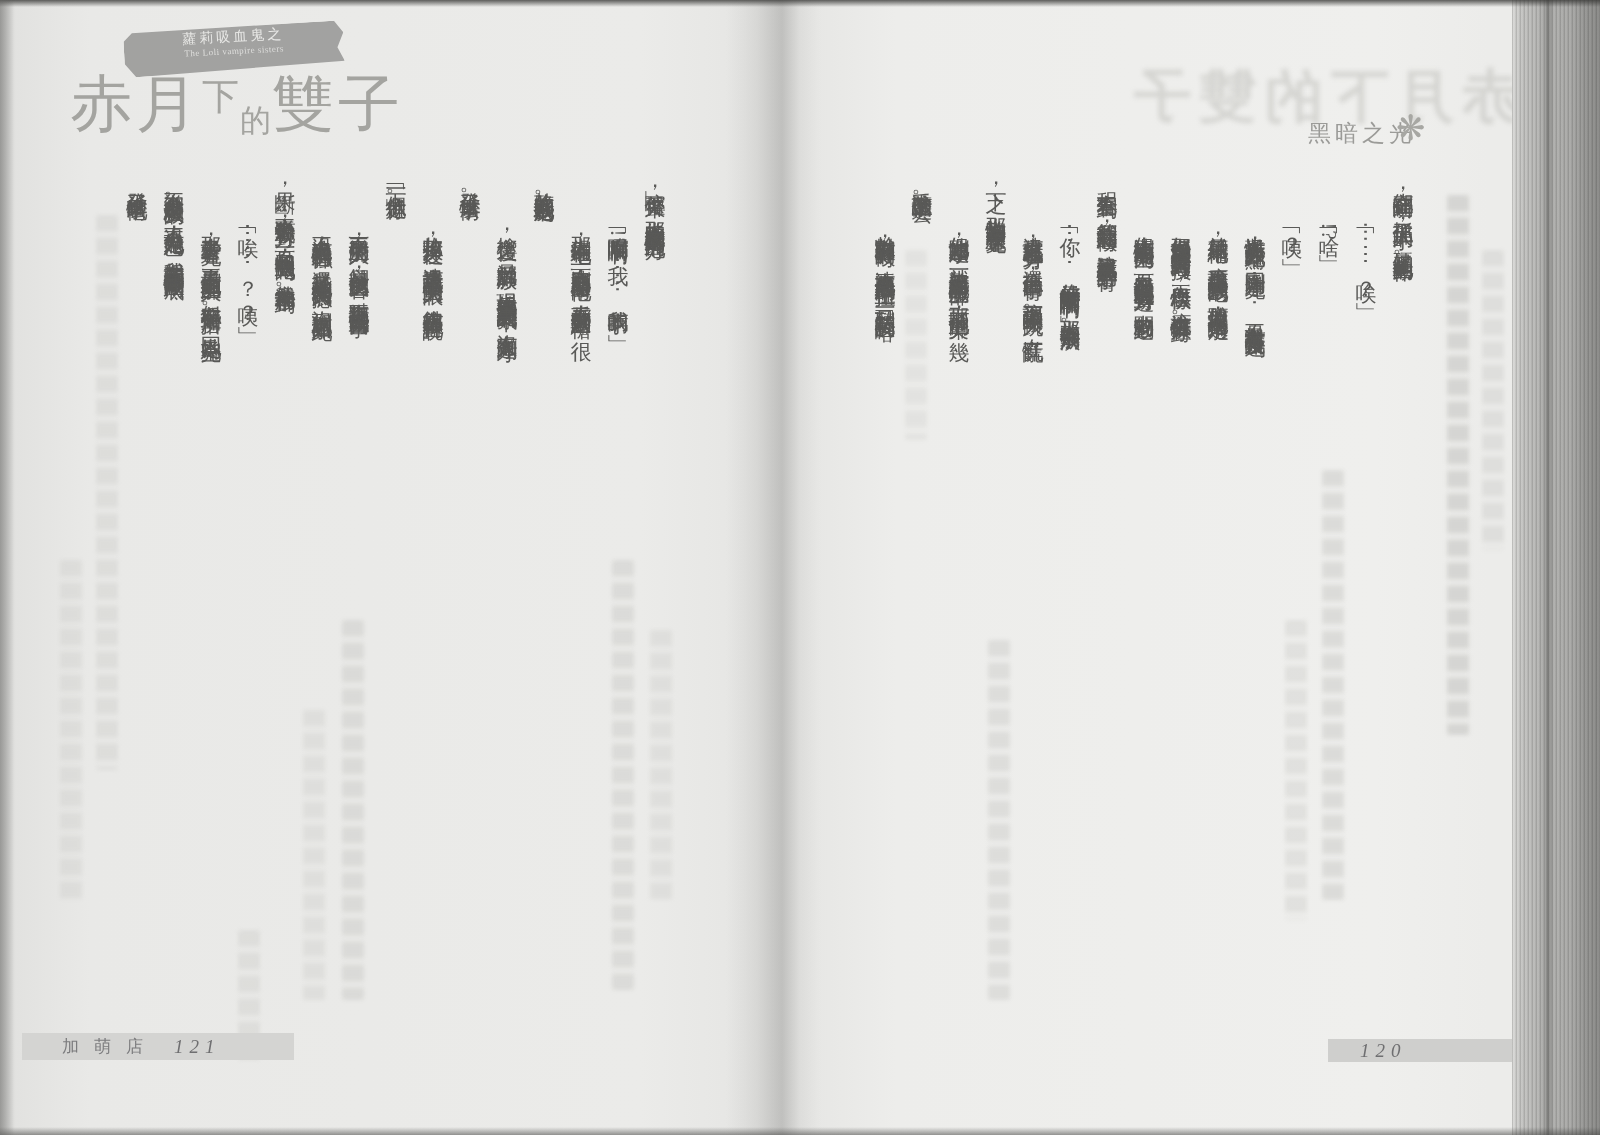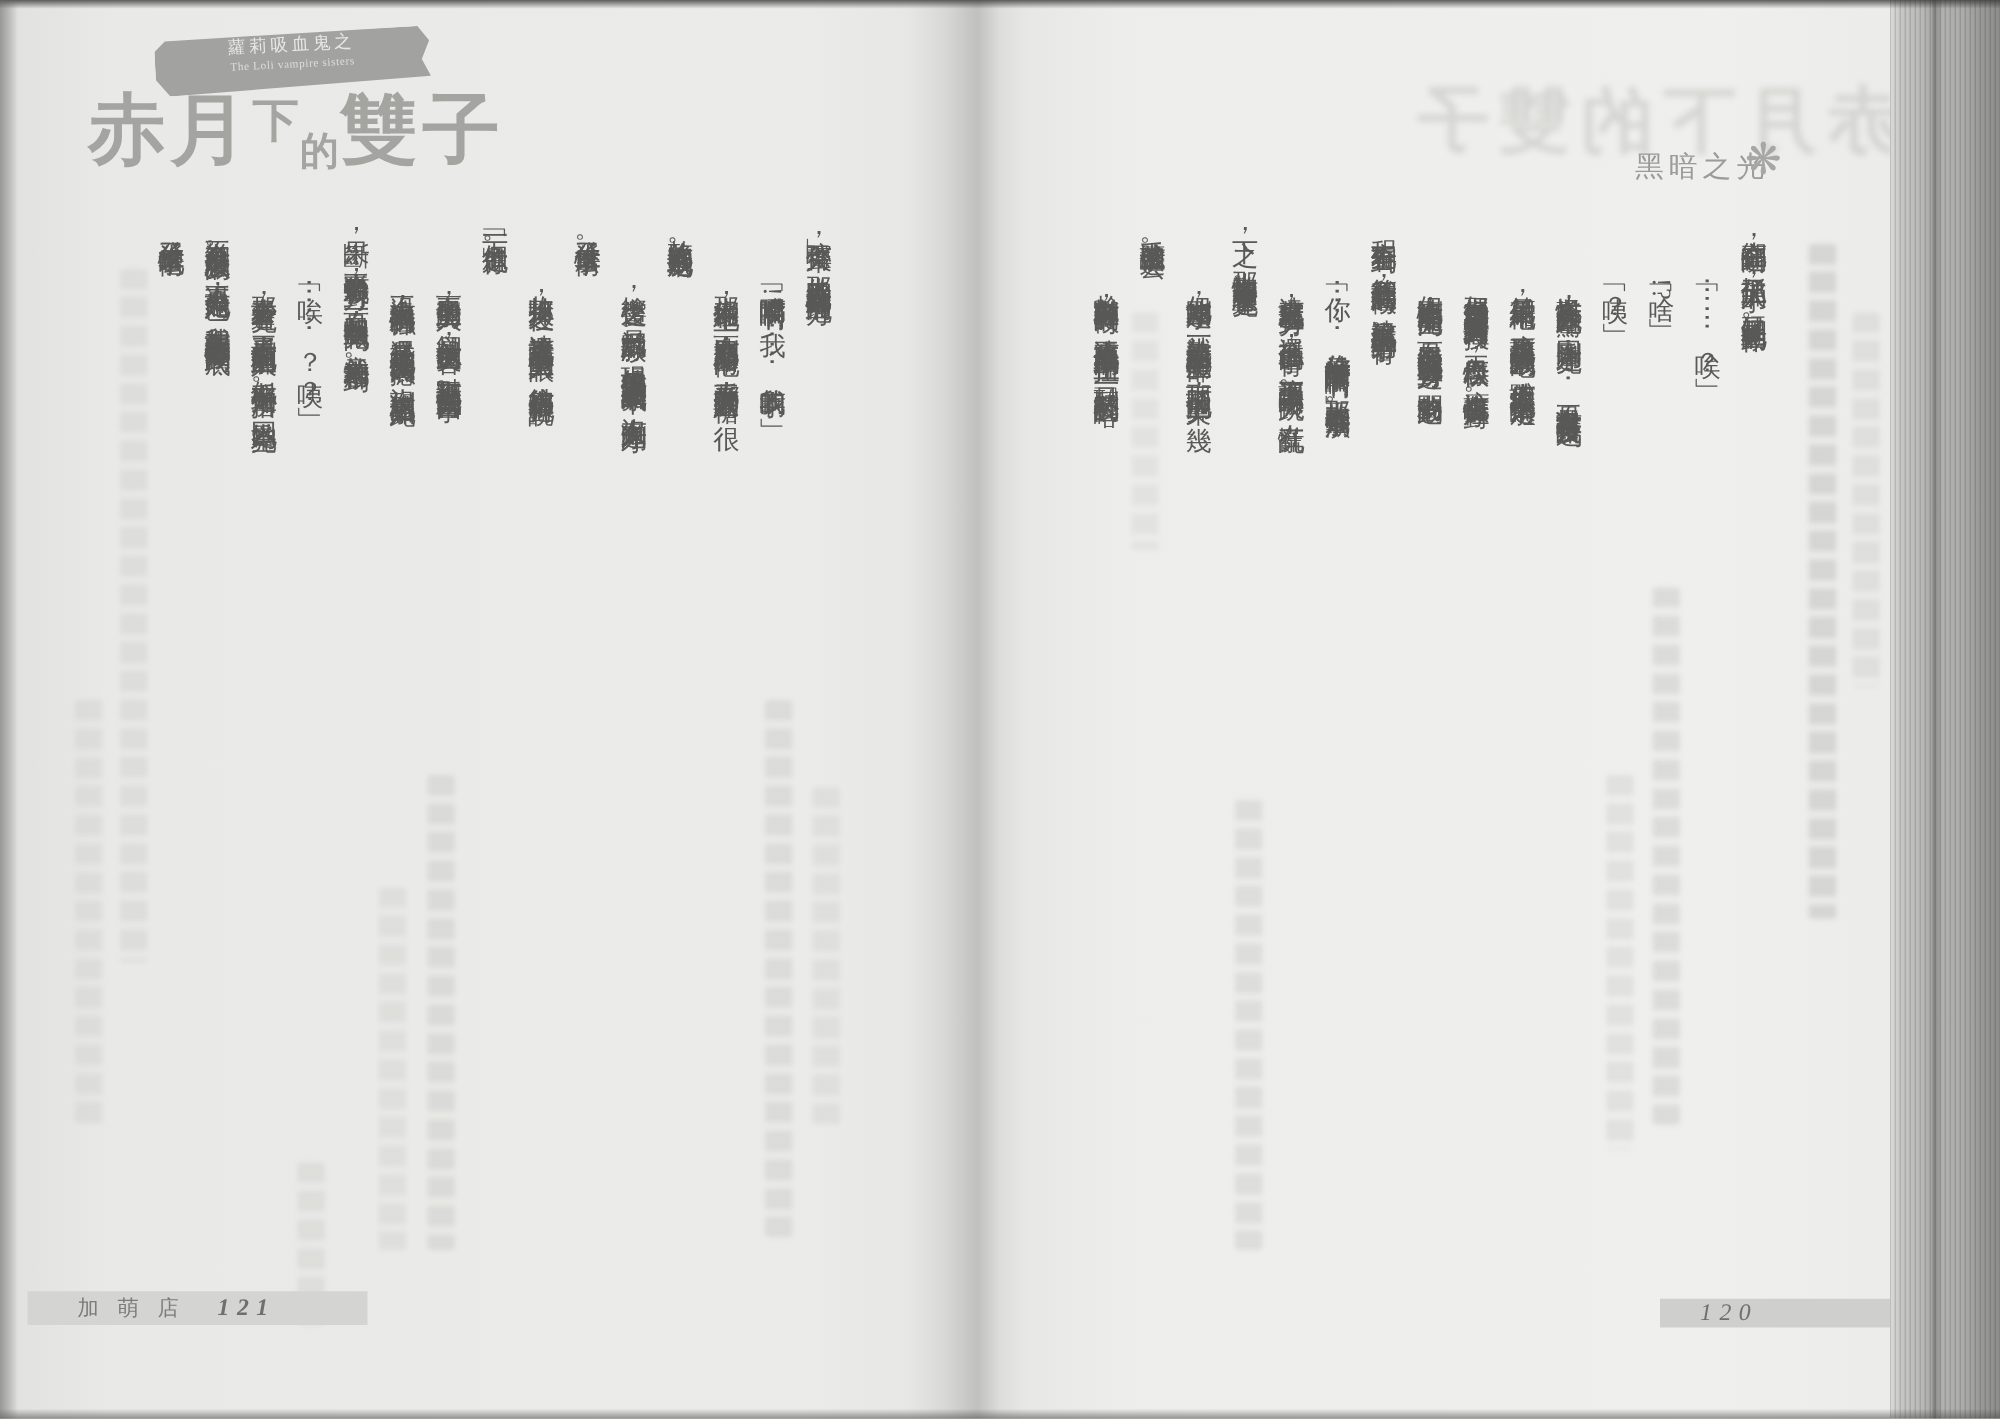--- a/index.html
+++ b/index.html
@@ -43,21 +43,21 @@
     color:rgba(138,138,133,.25);filter:blur(2.5px);white-space:nowrap;}
   
   .logo{position:absolute;left:66px;top:26px;width:340px;}
   .ribbon{position:relative;left:58px;width:220px;height:46px;
     background:#90908f;opacity:.8;transform:rotate(-3deg);
     clip-path:polygon(0 22%,4% 4%,96% 0,100% 26%,97% 58%,100% 88%,5% 100%,0 70%);
     text-align:center;color:#e7e7e5;padding-top:2px;box-sizing:border-box;}
   .ribbon-line1{font-size:14px;letter-spacing:3px;line-height:18px;}
   .ribbon-line2{font-size:9px;letter-spacing:.5px;line-height:11px;color:#dcdcda;}
   .book-title{position:absolute;left:4px;top:36px;white-space:nowrap;
-    color:#a4a4a0;font-weight:bold;}
+    color:#a4a4a0;font-weight:normal;}
   .book-title .big{font-size:62px;letter-spacing:4px;}
   .book-title .mid{font-size:37px;position:relative;top:-16px;letter-spacing:1px;}
   .book-title .small{font-size:31px;position:relative;top:6px;letter-spacing:1px;}
   
   .chapter-title{position:absolute;left:1308px;top:118px;
     font-size:23px;letter-spacing:4px;color:#9b9b98;
     font-family:"Liberation Sans","DejaVu Sans",sans-serif;}
   .ornament{position:absolute;left:1396px;top:108px;font-size:35px;
     color:#a7a7a3;font-family:"DejaVu Sans",sans-serif;filter:blur(.4px);}
   
@@ -67,21 +67,21 @@
   .textblock .col{line-height:37px;white-space:nowrap;}
   .textblock .col.indent{padding-top:44px;}
   .right-block{right:179px;width:556px;}
   .left-block{right:927px;width:556px;}
   
   .footer-left{position:absolute;left:22px;top:1033px;width:272px;height:27px;
     background:#d4d4d2;display:flex;align-items:center;}
   .footer-left .shop{font-size:17px;letter-spacing:15px;color:#7c7c7e;
     margin-left:40px;font-family:"Liberation Sans","DejaVu Sans",sans-serif;}
   .page-num{font-style:italic;font-size:19px;letter-spacing:6px;color:#6f6f71;}
-  .footer-left .page-num{margin-left:16px;font-weight:bold;}
+  .footer-left .page-num{margin-left:16px;}
   .footer-right{position:absolute;left:1328px;top:1039px;width:186px;height:23px;
     background:#cfcfcd;display:flex;align-items:center;}
   .footer-right .page-num{margin-left:32px;}
 </style>
 </head>
 <body>
 
 <div class="scan">
 
   <div class="gutter"></div>

